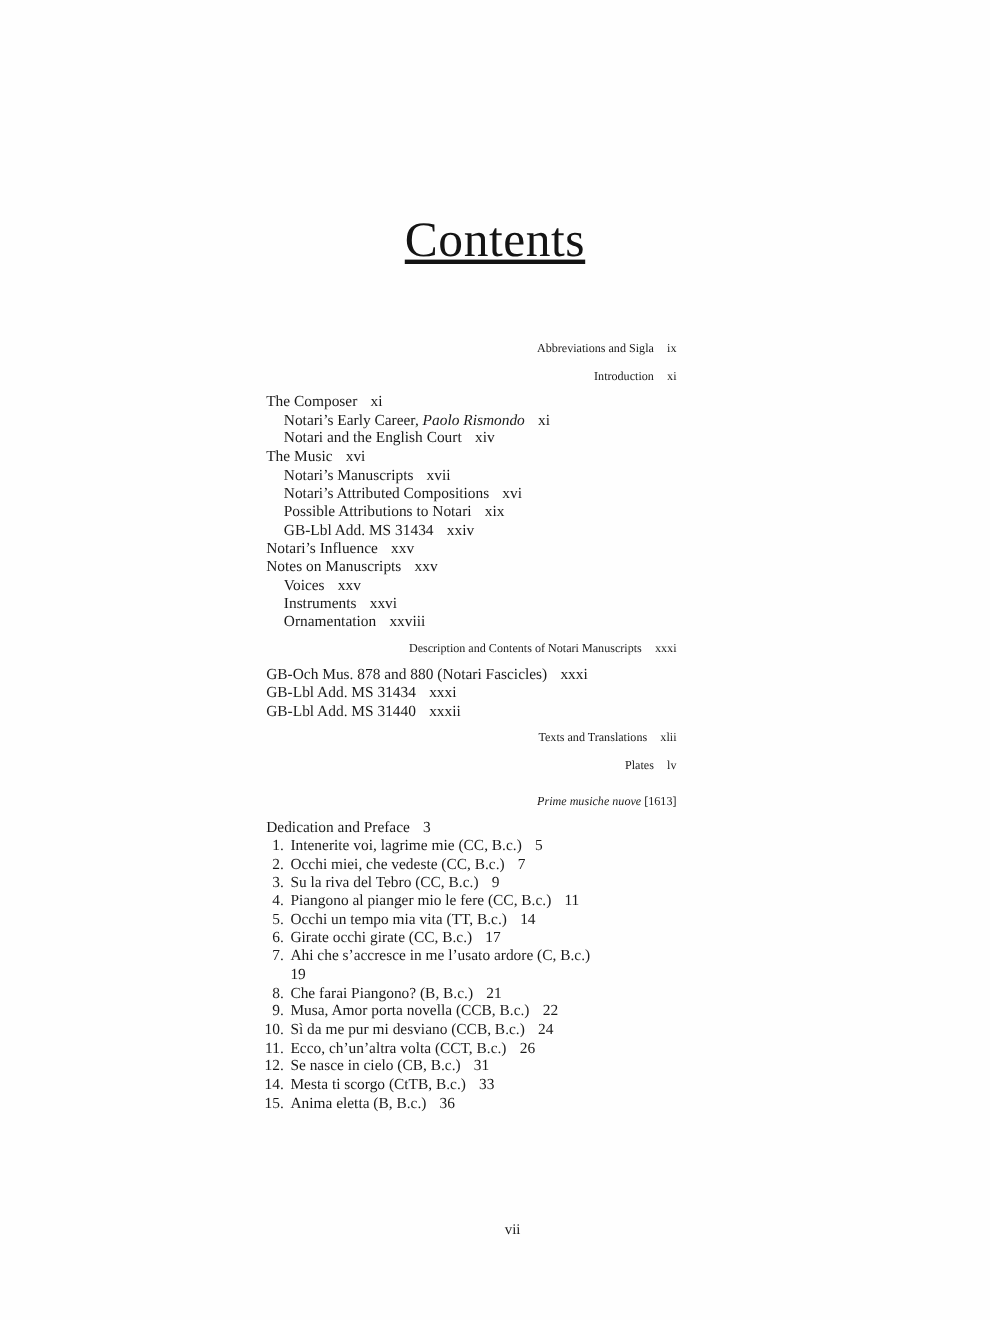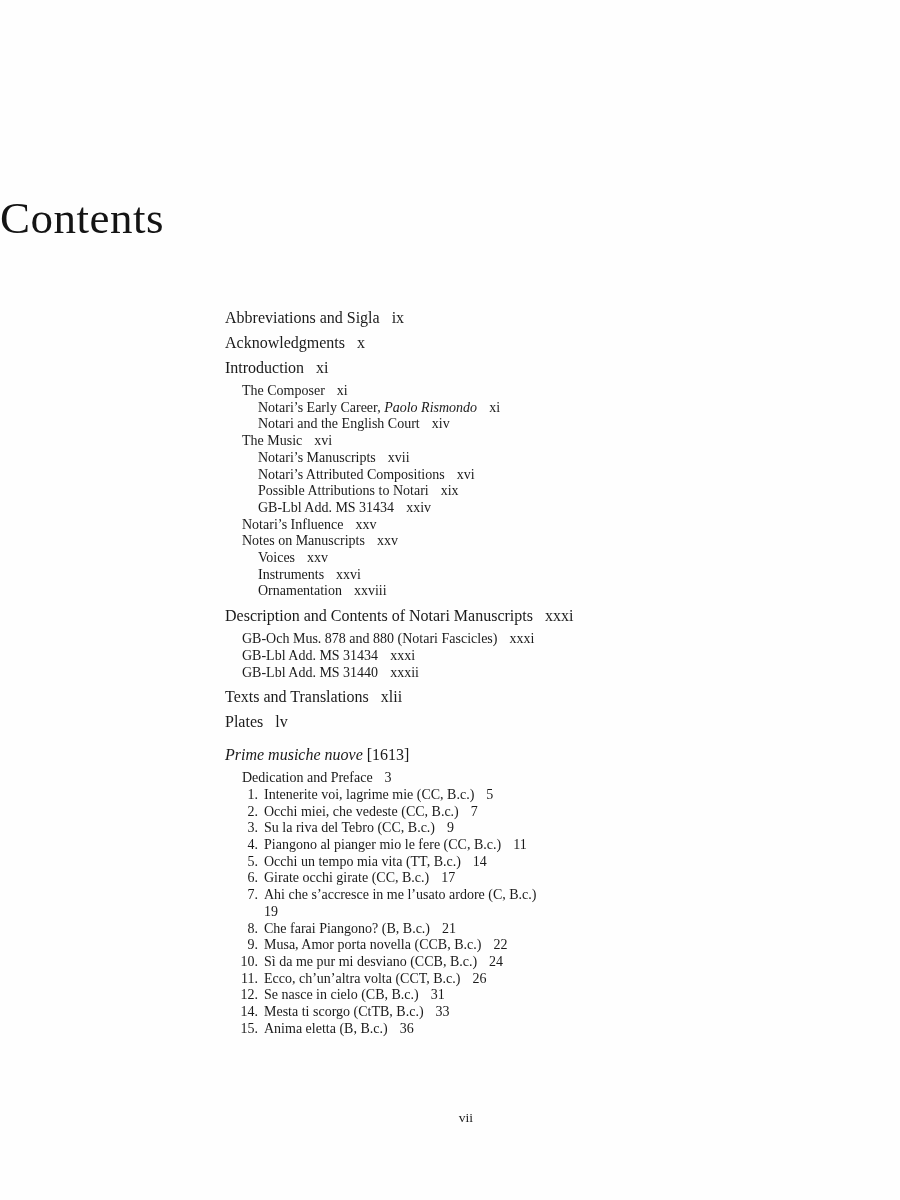--- a/index.html
+++ b/index.html
@@ -15,39 +15,41 @@
     color: #1a1a1a;
     font-family: "Liberation Serif", "DejaVu Serif", serif;
     overflow: hidden;
   }
   .doc-title {
     position: absolute;
     top: 192px;
     left: 0;
     width: 100%;
     margin: 0;
-    text-align: left;
+    text-align: center;
     font-size: 45px;
     font-weight: 400;
     letter-spacing: 0.5px;
     color: #141414;
+    text-decoration: underline;
   }
   .toc {
     position: absolute;
     left: 225px;
     top: 302px;
     width: 390px;
     font-size: 14px;
     line-height: 16.7px;
   }
   .row { margin: 0; }
   .l0 {
-    font-size: 16px;
+    font-size: 11px;
     line-height: 19px;
     margin: 6px 0;
+    text-align: right;
   }
   .l1 { padding-left: 17px; }
   .l2 { padding-left: 33px; }
   .num-row {
     display: flex;
     padding-left: 9px;
   }
   .num-col {
     flex: 0 0 24px;
     width: 24px;
@@ -72,21 +74,20 @@
   i { font-style: italic; }
 </style>
 </head>
 <body>
 
 <div class="page">
   <h1 class="doc-title">Contents</h1>
 
   <div class="toc">
       <div class="row l0"><span>Abbreviations and Sigla</span><span class="pg">ix</span></div>
-      <div class="row l0"><span>Acknowledgments</span><span class="pg">x</span></div>
       <div class="row l0"><span>Introduction</span><span class="pg">xi</span></div>
       <div class="row l1"><span>The Composer</span><span class="pg">xi</span></div>
       <div class="row l2"><span>Notari’s Early Career, </span><i>Paolo Rismondo</i><span class="pg">xi</span></div>
       <div class="row l2"><span>Notari and the English Court</span><span class="pg">xiv</span></div>
       <div class="row l1"><span>The Music</span><span class="pg">xvi</span></div>
       <div class="row l2"><span>Notari’s Manuscripts</span><span class="pg">xvii</span></div>
       <div class="row l2"><span>Notari’s Attributed Compositions</span><span class="pg">xvi</span></div>
       <div class="row l2"><span>Possible Attributions to Notari</span><span class="pg">xix</span></div>
       <div class="row l2"><span>GB-Lbl Add. MS 31434</span><span class="pg">xxiv</span></div>
       <div class="row l1"><span>Notari’s Influence</span><span class="pg">xxv</span></div>

